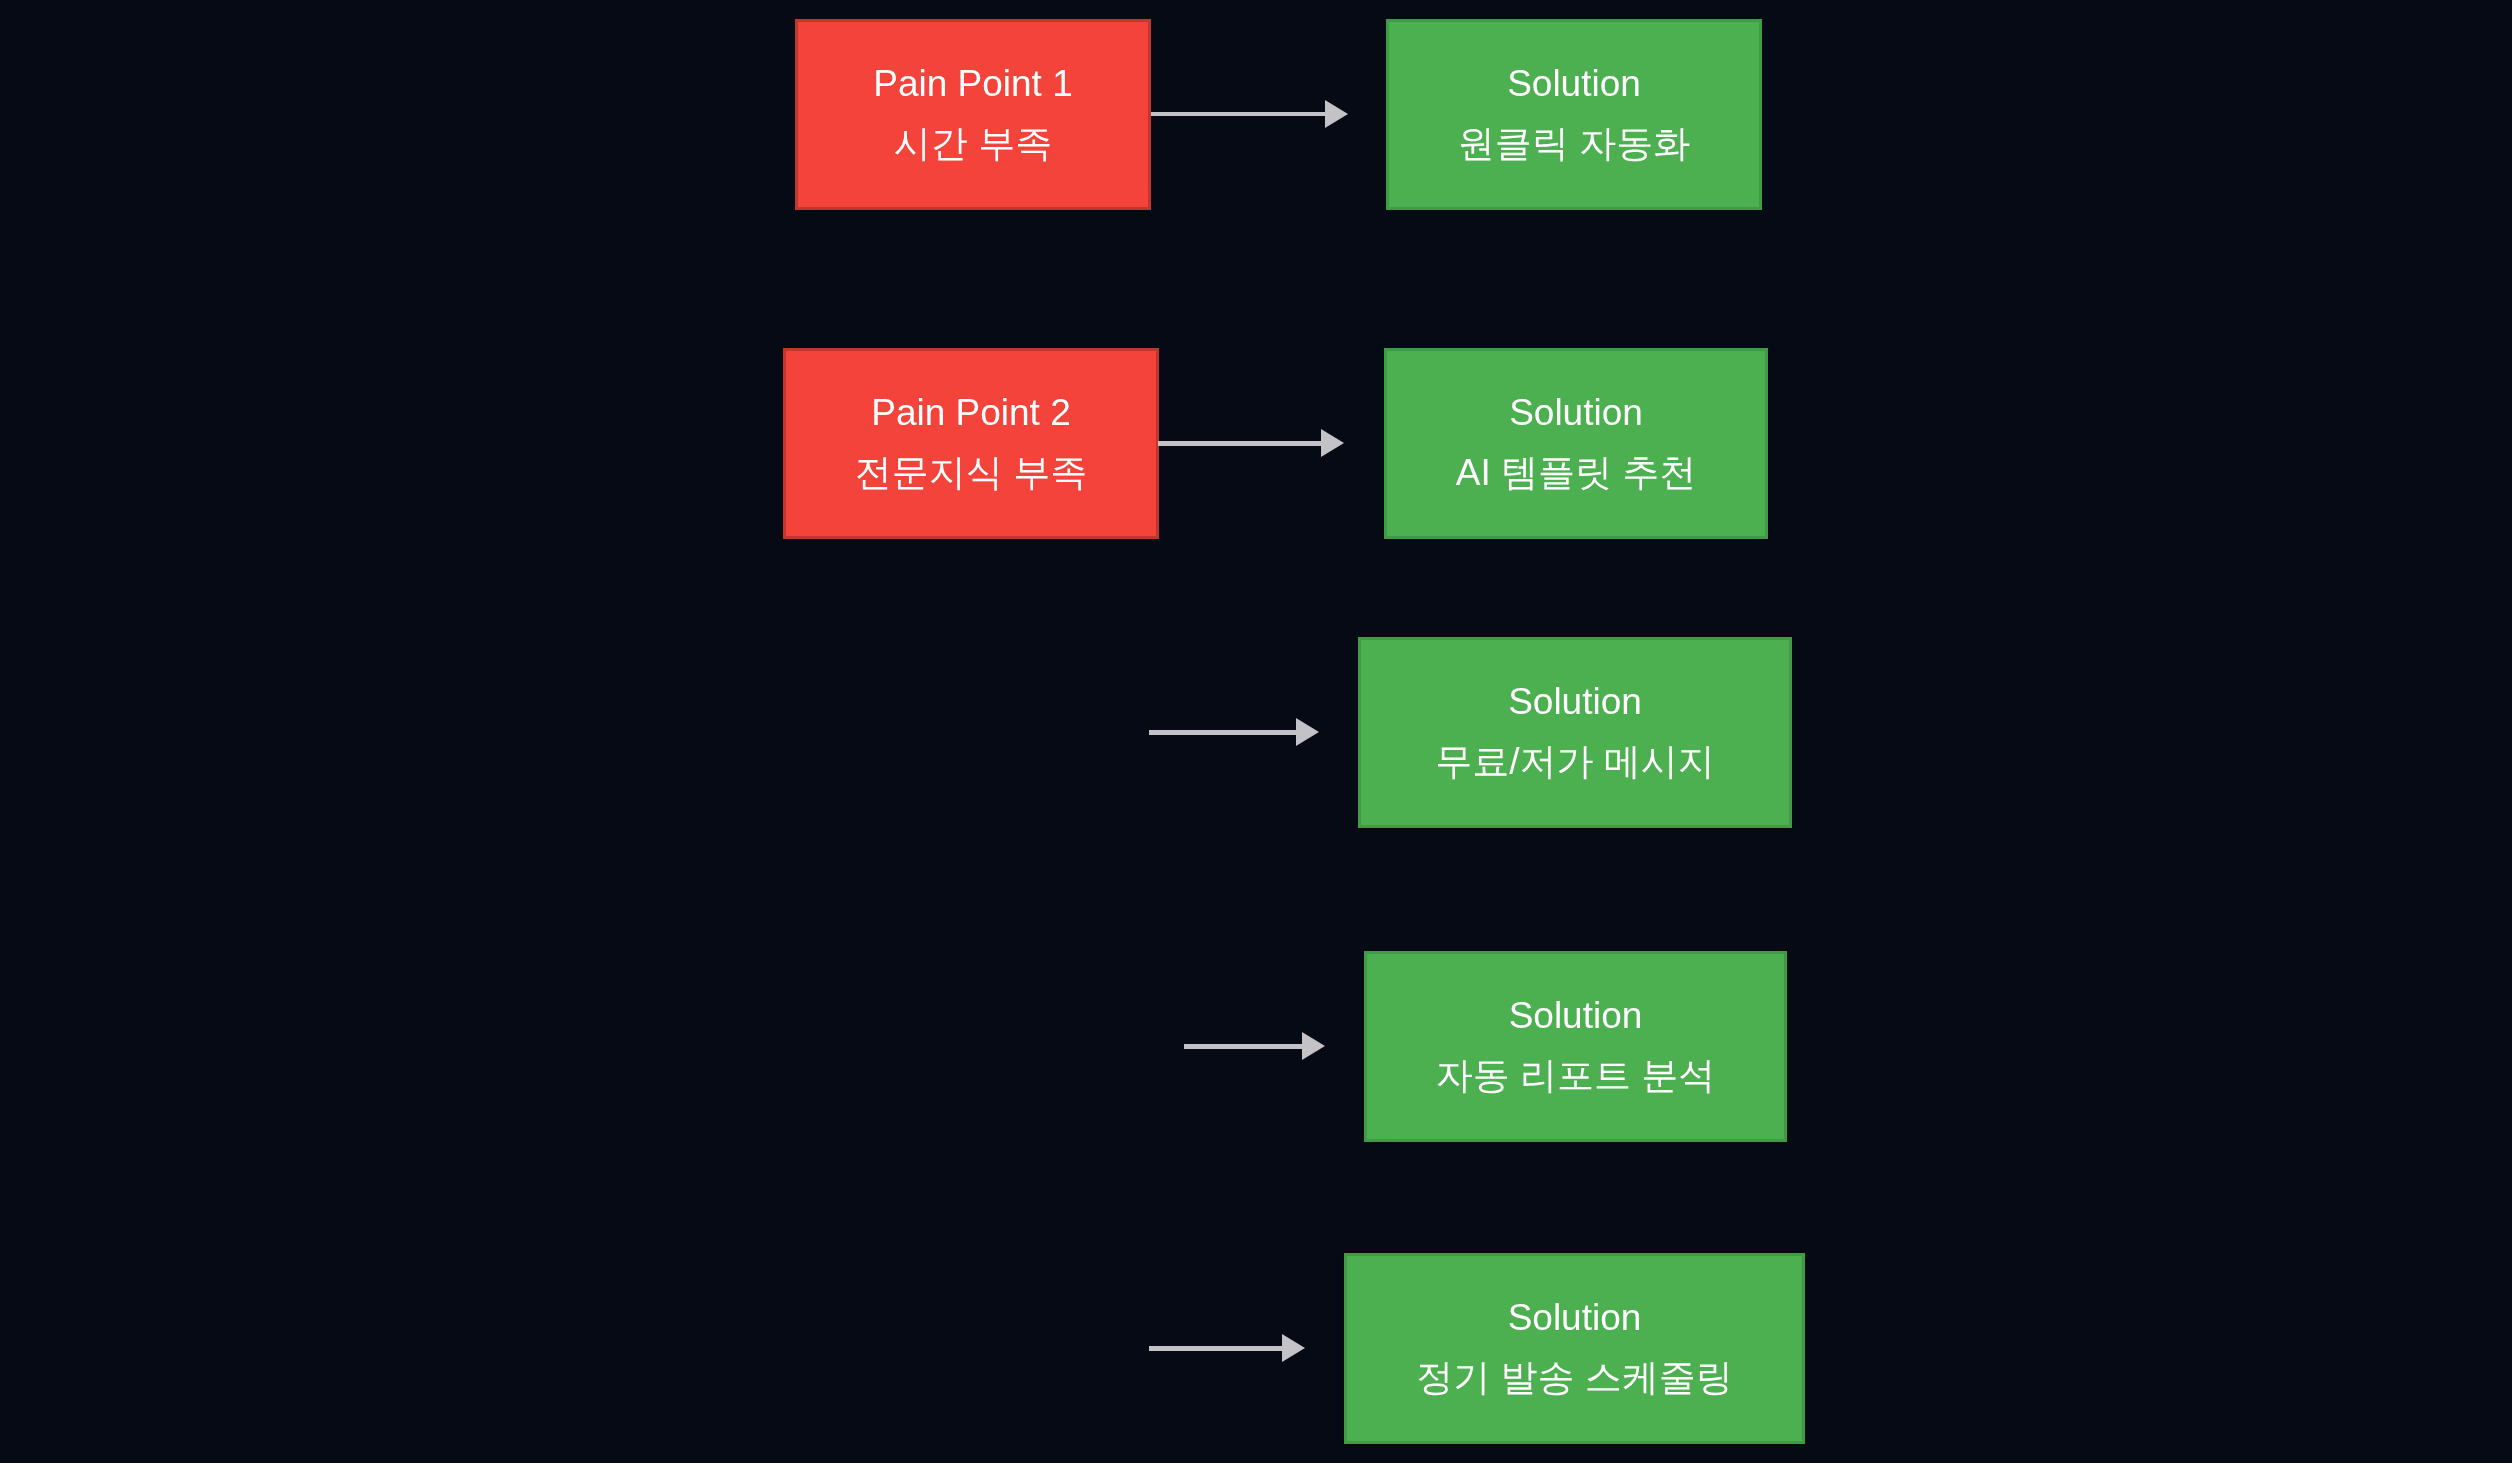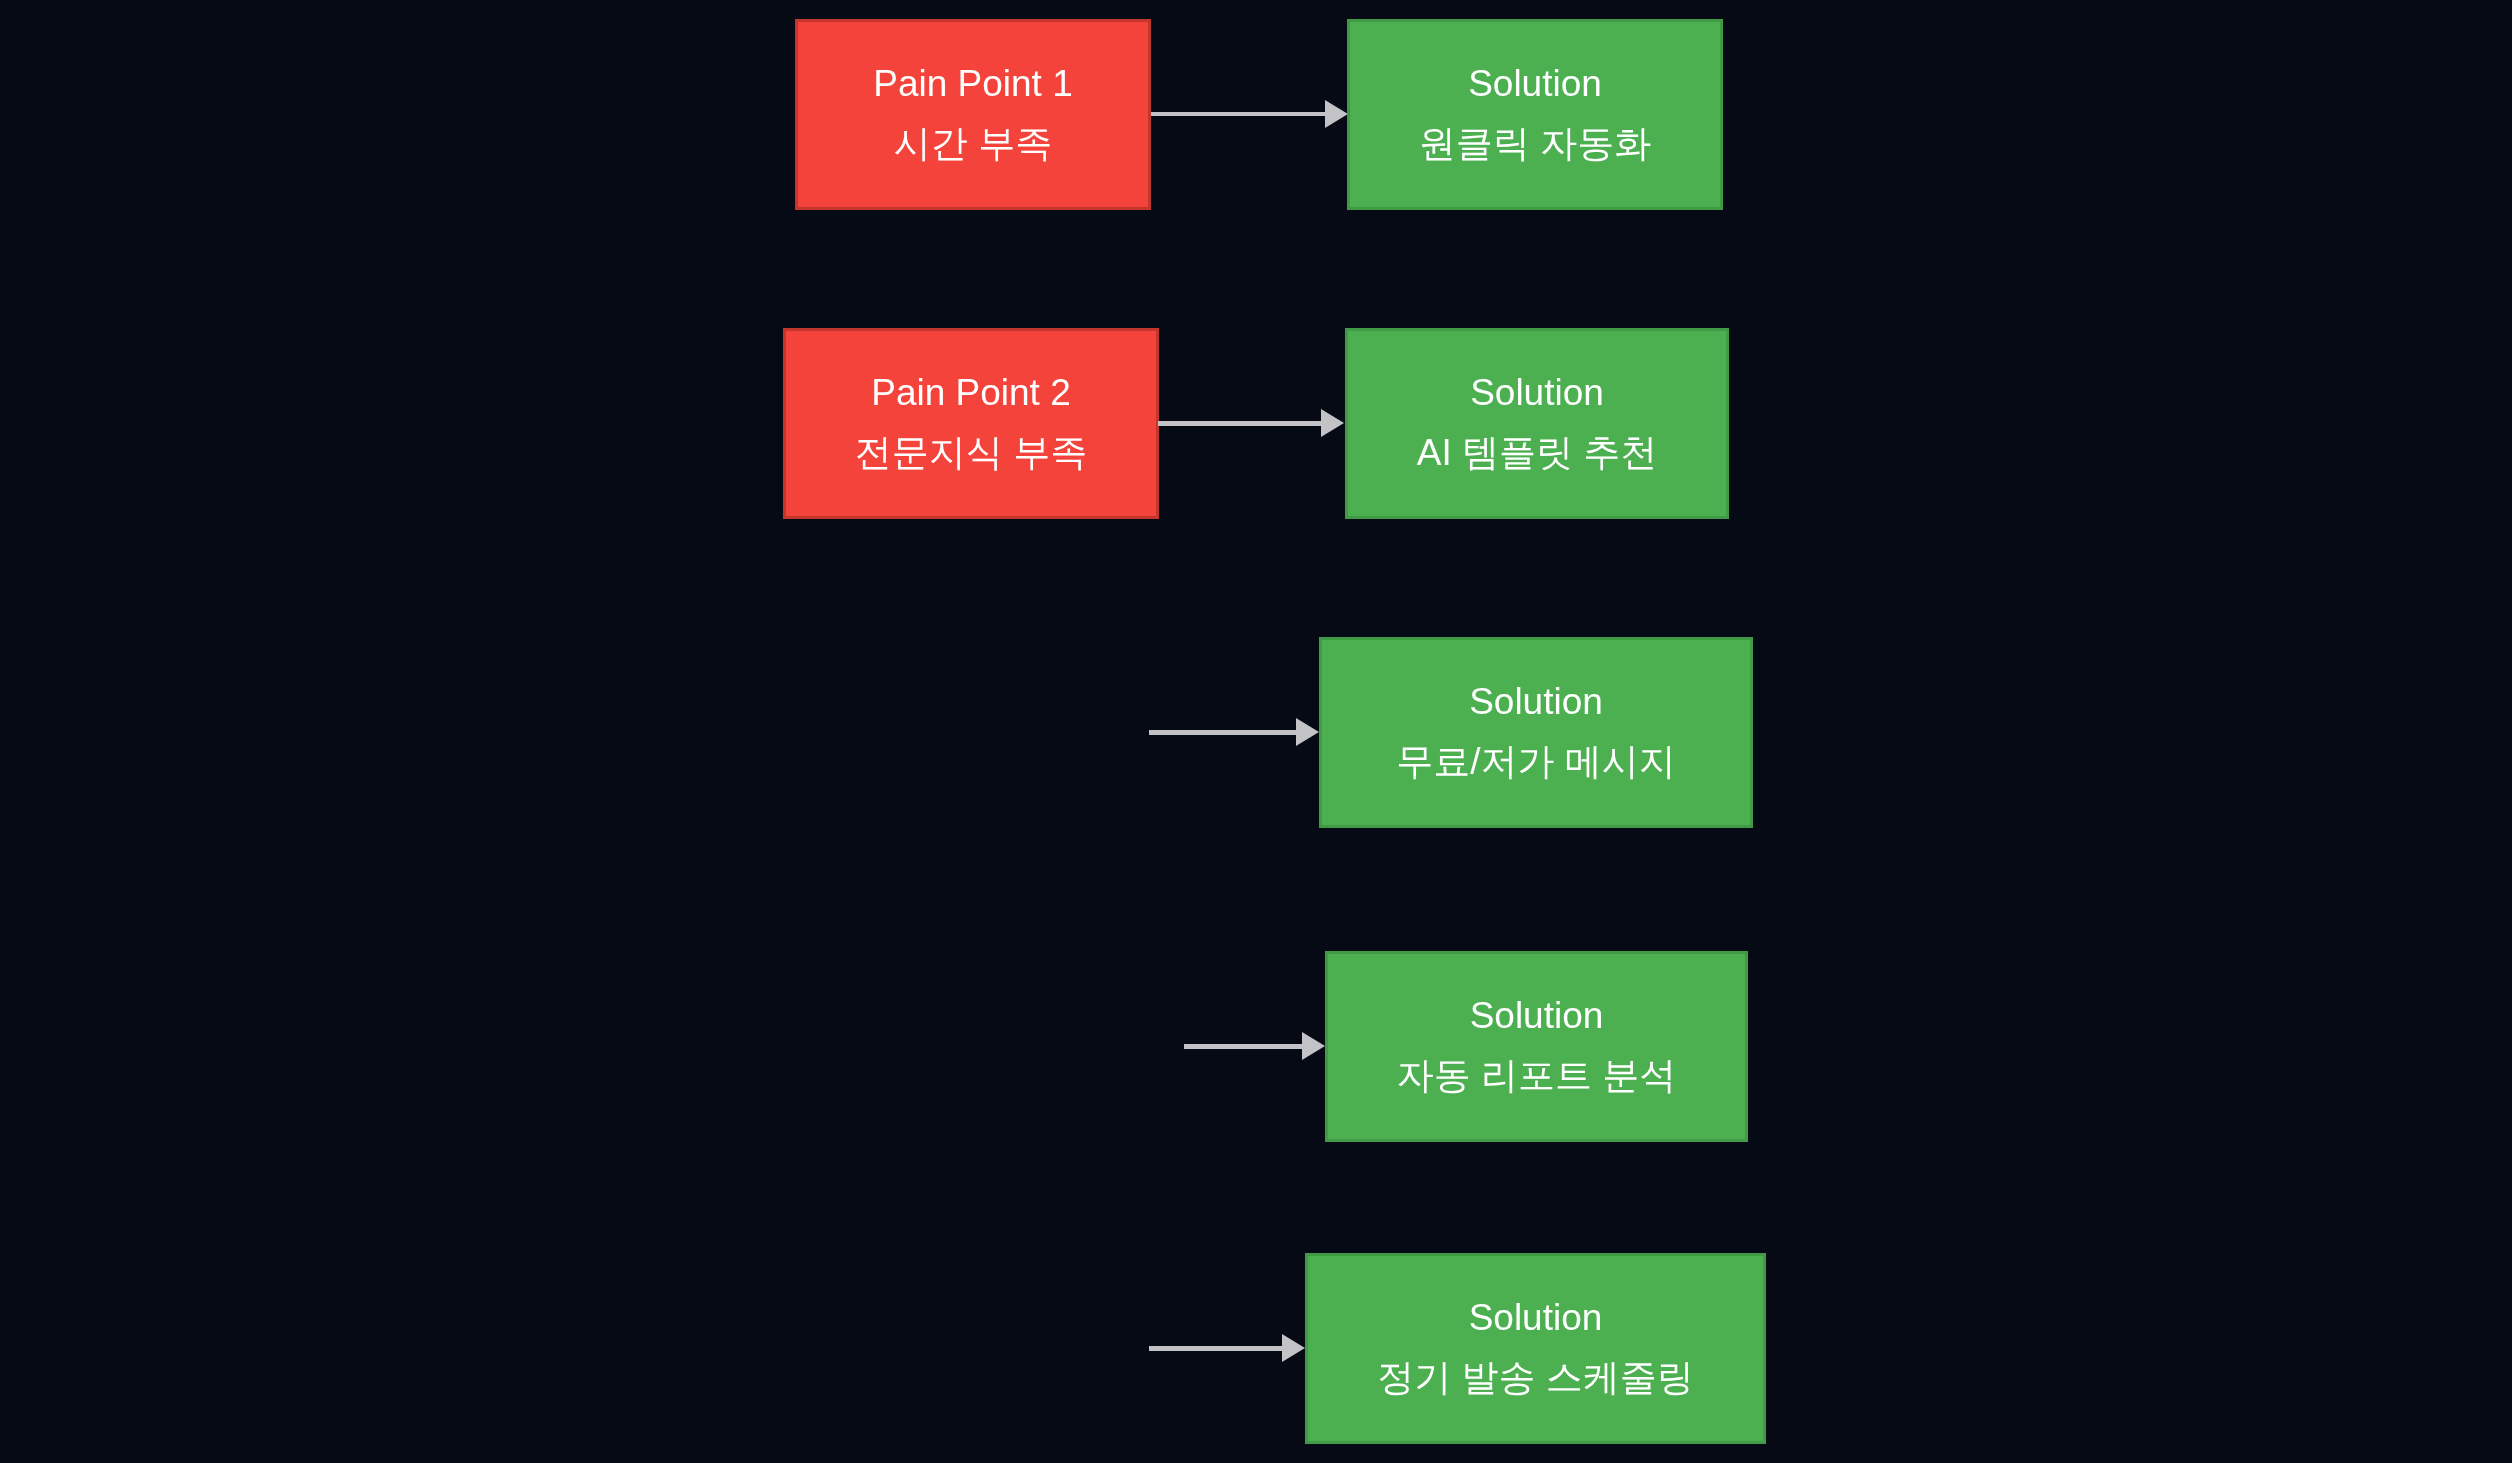--- a/index.html
+++ b/index.html
@@ -16,21 +16,21 @@
   body{background:var(--background);font-family:"Liberation Sans",sans-serif;}
   .stage{position:relative;width:2512px;height:1464px;background:var(--background);}
   .row{position:absolute;left:0;width:100%;height:191px;}
   .box{
     position:absolute;top:0;height:191px;
     display:flex;flex-direction:column;justify-content:center;align-items:center;
     gap:11px;color:var(--text);text-align:center;
   }
   .box .line{font-size:37px;line-height:1.32;white-space:nowrap;}
   .pain{background:var(--pain);border:3.7px solid var(--pain-border);}
-  .solution{background:var(--solution);border:3.7px solid var(--solution-border);}
+  .solution{background:var(--solution);border:3.7px solid var(--solution-border);margin-left:39px;}
   .arrow{position:absolute;top:81px;height:28px;}
   .arrow .shaft{position:absolute;left:0;right:18.5px;top:12px;height:4.6px;background:var(--arrow);}
   .arrow .head{
     position:absolute;right:0;top:0;width:0;height:0;
     border-top:14px solid transparent;border-bottom:14px solid transparent;
     border-left:23px solid var(--arrow);
   }
 </style>
 </head>
 <body>
@@ -45,21 +45,21 @@
     <div class="arrow" style="left:1151px;width:197px">
       <div class="shaft"></div>
       <div class="head"></div>
     </div>
     <div class="box solution" style="left:1347px;width:376px">
       <div class="line">Solution</div>
       <div class="line">원클릭 자동화</div>
     </div>
   </div>
 
-  <div class="row" style="top:328px">
+  <div class="row" style="top:348px">
     <div class="box pain" style="left:783px;width:376px">
       <div class="line">Pain Point 2</div>
       <div class="line">전문지식 부족</div>
     </div>
     <div class="arrow" style="left:1158px;width:186px">
       <div class="shaft"></div>
       <div class="head"></div>
     </div>
     <div class="box solution" style="left:1345px;width:384px">
       <div class="line">Solution</div>

